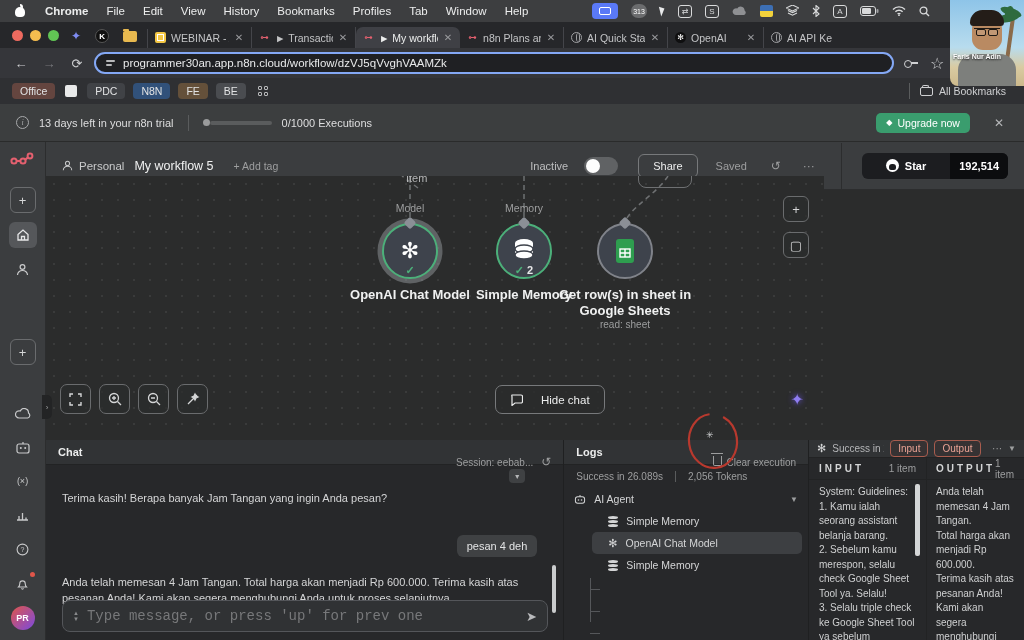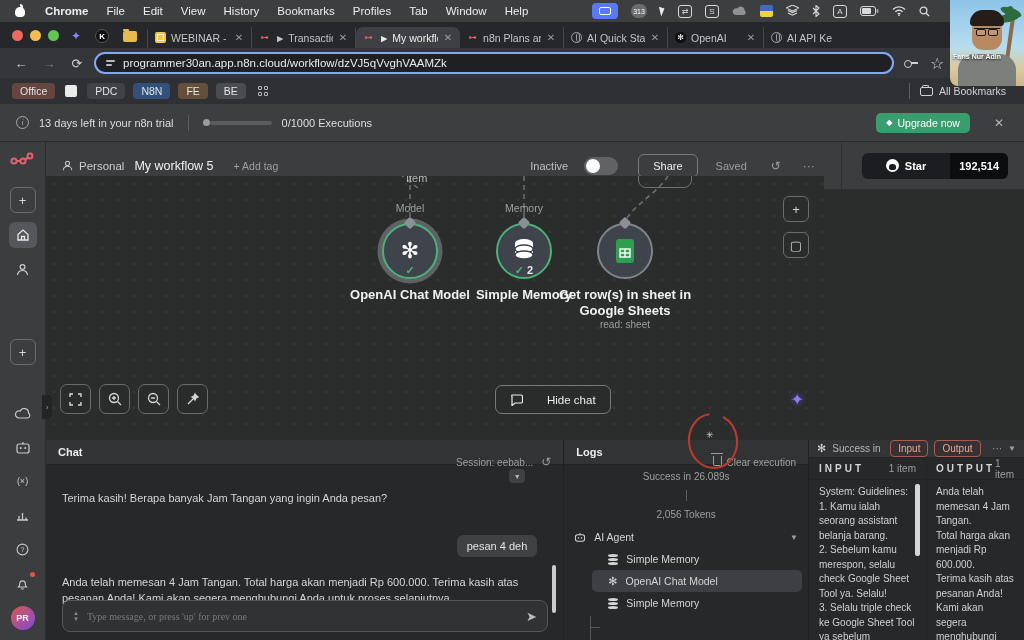--- a/index.html
+++ b/index.html
@@ -126,46 +126,46 @@
   .node { position:absolute; width:56px; height:56px; border-radius:50%; background:#3e434c; display:flex; align-items:center; justify-content:center; z-index:2; }
   .node.green { border:2.5px solid #4cb07a; }
   .node.gray { border:2.5px solid #80838a; }
   .node.selected { box-shadow:0 0 0 4.5px rgba(160,163,168,.45); }
   .node .ncheck { position:absolute; bottom:0px; left:50%; transform:translateX(-50%); color:#4cb07a; font-size:11px; font-weight:bold; white-space:nowrap; }
   .node .ncheck b { color:#e8e9ea; font-weight:bold; }
   .node-label { position:absolute; transform:translateX(-50%); text-align:center; font-size:13px; font-weight:bold; color:#f0f1f1; z-index:2; width:170px; line-height:1.25; }
   .node-sub { position:absolute; transform:translateX(-50%); text-align:center; font-size:10px; color:#9d9e9f; z-index:2; }
   .cv-toolbar { position:absolute; left:14px; top:208px; display:flex; gap:8px; }
   .cv-tbtn { width:31px; height:30px; border:1px solid #6a6c6e; border-radius:7px; background:rgba(43,44,44,.7); color:#d5d6d7; display:flex; align-items:center; justify-content:center; }
-  .hidechat { position:absolute; left:449px; top:209px; height:29px; border:1px solid #77797b; border-radius:7px; background:rgba(43,44,44,.8); color:#eceded; font-size:11.5px; display:flex; align-items:center; gap:24px; padding:0 14px; }
+  .hidechat { position:absolute; left:449px; top:209px; height:29px; border:1px solid #77797b; border-radius:7px; background:rgba(43,44,44,.8); color:#eceded; font-size:11.5px; display:flex; align-items:center; gap:18px; padding:0 14px; }
   .cv-right { position:absolute; right:15px; top:20px; display:flex; flex-direction:column; gap:10px; }
   .cv-rbtn { width:26px; height:26px; border:1px solid #6a6c6e; border-radius:6px; color:#d5d6d7; font-size:13px; display:flex; align-items:center; justify-content:center; background:rgba(43,44,44,.7); }
   .sparkle { position:absolute; right:20px; top:214px; color:#8f7df2; font-size:16px; text-shadow:0 0 6px #6a55e8; }
 
   
   .panels { position:absolute; left:46px; top:298px; width:978px; height:200px; display:flex; background:#27282a; }
   .panel-hdr { height:25px; background:#313335; border-bottom:1px solid #222324; display:flex; align-items:center; padding:0 12px; font-size:11px; }
   .chatpane { width:519px; border-right:1px solid #1f2021; display:flex; flex-direction:column; position:relative; }
   .chatpane .title, .logspane .title { font-weight:bold; color:#eceded; }
   .hdr-right { margin-left:auto; display:flex; align-items:center; gap:8px; color:#9d9e9f; font-size:10px;margin-top:20px; }
   .chatbody { position:relative; flex:1; }
   .msg-bot { position:absolute; left:16px; font-size:11px; color:#d4d5d6; width:486px; line-height:1.45; }
   .msg-user { position:absolute; right:26px; background:#3f4143; border-radius:6px; padding:5px 10px; font-size:11px; color:#e2e3e4; }
   .scrollhint { position:absolute; right:38px; top:4px; width:16px; height:14px; background:#3f4143; border-radius:4px; color:#b5b6b8; font-size:7px; display:flex; align-items:center; justify-content:center; }
   .chat-scrollbar { position:absolute; right:7px; top:100px; width:4px; height:48px; background:#e8e9ea; border-radius:2px; opacity:.85; }
   .chatinput { position:absolute; left:16px; bottom:8px; width:486px; height:32px; border:1px solid #54565a; background:#303234; border-radius:8px; display:flex; align-items:center; padding:0 10px; gap:8px; }
   .updown { display:flex; flex-direction:column; color:#8a8b8d; font-size:6px; line-height:6px; }
-  .chatinput input { flex:1; background:transparent; border:none; outline:none; color:#cfd0d1; font-size:10px; font-family:Liberation Serif, serif; }
+  .chatinput input { flex:1; background:transparent; border:none; outline:none; color:#cfd0d1; font-size:14px; font-family:Liberation Mono, monospace; }
   .chatinput input::placeholder { color:#77787a; }
   .send { color:#b9babc; font-size:13px; }
 
   .logspane { width:245px; border-right:1px solid #1f2021; display:flex; flex-direction:column; }
   .trash-ic { display:inline-block; width:9px; height:10px; border:1.2px solid #9d9e9f; border-top:none; border-radius:0 0 2px 2px; position:relative; margin-right:5px; }
   .trash-ic::before { content:""; position:absolute; left:-2.5px; top:-3px; width:12px; height:1.4px; background:#9d9e9f; }
-  .logs-sub { display:flex; align-items:center; gap:8px; padding:6px 12px 4px; font-size:10px; color:#9d9e9f;flex-direction:column; }
+  .logs-sub { display:flex; align-items:center; gap:8px; padding:6px 12px 4px; font-size:10px; color:#9d9e9f; }
   .tree { position:relative; font-size:10.5px; color:#d4d5d6; padding-top:2px; }
   .trow { display:flex; align-items:center; gap:8px; height:22px; padding:0 10px; position:relative; }
   .trow .chev { margin-left:auto; color:#9d9e9f; font-size:8px; }
   .trow.indent { padding-left:44px; }
   .trow.sel { background:#3d3f42; border-radius:5px; margin:0 6px 0 28px; padding-left:16px; }
   .treeline { position:absolute; left:26px; top:92px; width:1px; height:44px; background:#55575a; }
   .treeline2 { position:absolute; left:26px; width:10px; height:1px; background:#55575a; }
   .db-ic { display:inline-flex; flex-direction:column; gap:1px; }
   .db-ic i { width:10px; height:3px; background:#d4d5d6; border-radius:50%; }
   .openai-glyph { color:#d4d5d6; font-size:11px; }

